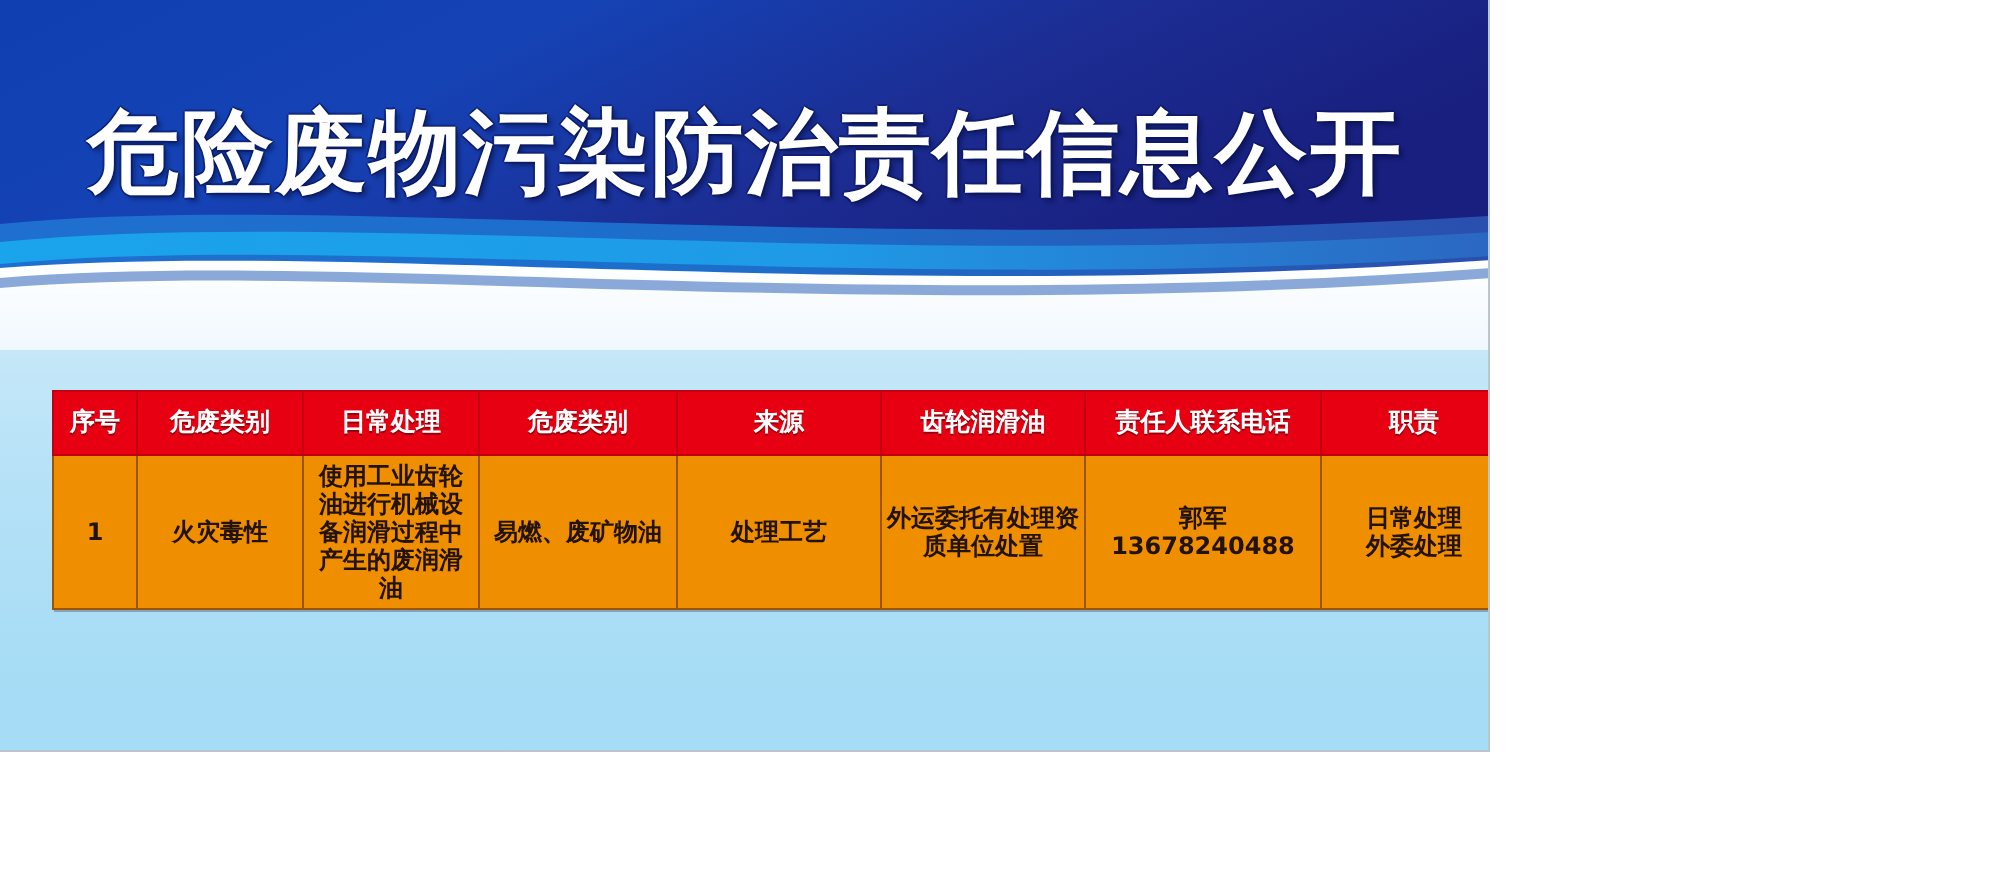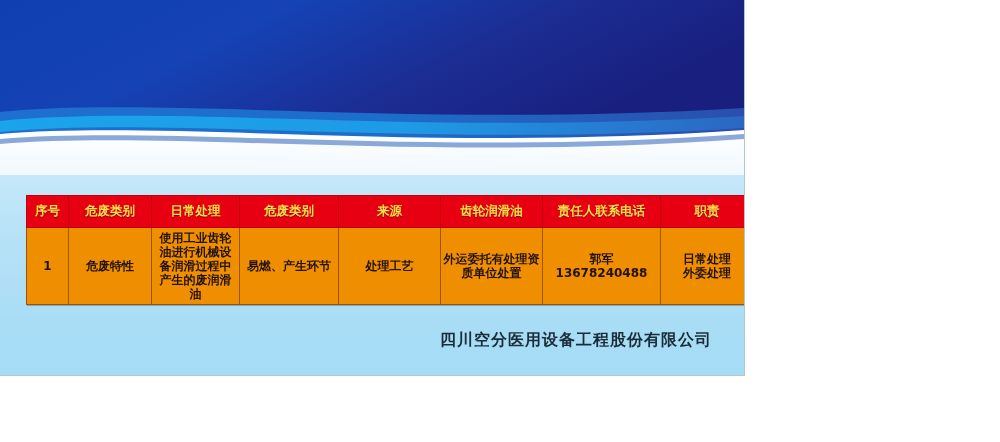--- a/index.html
+++ b/index.html
@@ -85,21 +85,21 @@
   }
   #waste-table th,
   #waste-table td {
     border: 1px solid #8a4a00;
     text-align: center;
     vertical-align: middle;
     padding: 2px 2px;
   }
   #waste-table thead th {
     background: #e60012;
-    color: #fde047;
+    color: #ffffff;
     font-size: 12.5px;
     font-weight: bold;
     height: 27px;
     border-color: #c00010;
     letter-spacing: 0px;
     text-shadow: 0 1px 0 rgba(0,0,0,.35);
   }
   #waste-table tbody td {
     background: #ef8f00;
     color: #231208;
@@ -170,45 +170,45 @@
       <path d="M0,112 C160,96 420,128 745,108 L745,140 C430,158 170,126 0,140 Z" fill="url(#gradMidBlue)"></path>
 
       <path d="M0,121 C170,104 430,136 745,116 L745,128 C430,148 170,116 0,132 Z" fill="url(#gradBrightBlue)"></path>
 
       <path d="M0,134 C170,120 430,152 745,130 L745,175 L0,175 Z" fill="url(#gradFadeWhite)"></path>
 
       <path d="M0,139 C170,125 430,157 745,134 L745,139 C430,162 170,130 0,144 Z" fill="#2e63b8" opacity="0.55"></path>
     </svg>
   </div>
 
+  <div id="poster-title">危险废物污染防治责任信息公开</div>
 
   <table id="waste-table">
     <thead>
       <tr>
         <th class="col-no">序号</th>
         <th class="col-cat">危废类别</th>
         <th class="col-stage">日常处理</th>
         <th class="col-char">危废类别</th>
         <th class="col-src">来源</th>
         <th class="col-proc">齿轮润滑油</th>
         <th class="col-phone">责任人联系电话</th>
         <th class="col-duty">职责</th>
       </tr>
     </thead>
     <tbody>
       <tr>
         <td class="col-no">1</td>
-        <td class="col-cat">危废特性</td>
+        <td class="col-cat">火灾毒性</td>
         <td class="col-stage cell-multiline">使用工业齿轮油进行机械设备润滑过程中产生的废润滑油</td>
-        <td class="col-char">易燃、产生环节</td>
+        <td class="col-char">易燃、废矿物油</td>
         <td class="col-src">处理工艺</td>
         <td class="col-proc">外运委托有处理资质单位处置</td>
         <td class="col-phone cell-multiline">郭军
 13678240488</td>
         <td class="col-duty cell-multiline">日常处理
 外委处理</td>
       </tr>
     </tbody>
   </table>
 
-  <div id="company-name">四川空分医用设备工程股份有限公司</div>
 
 </div>
 
 </body></html>

